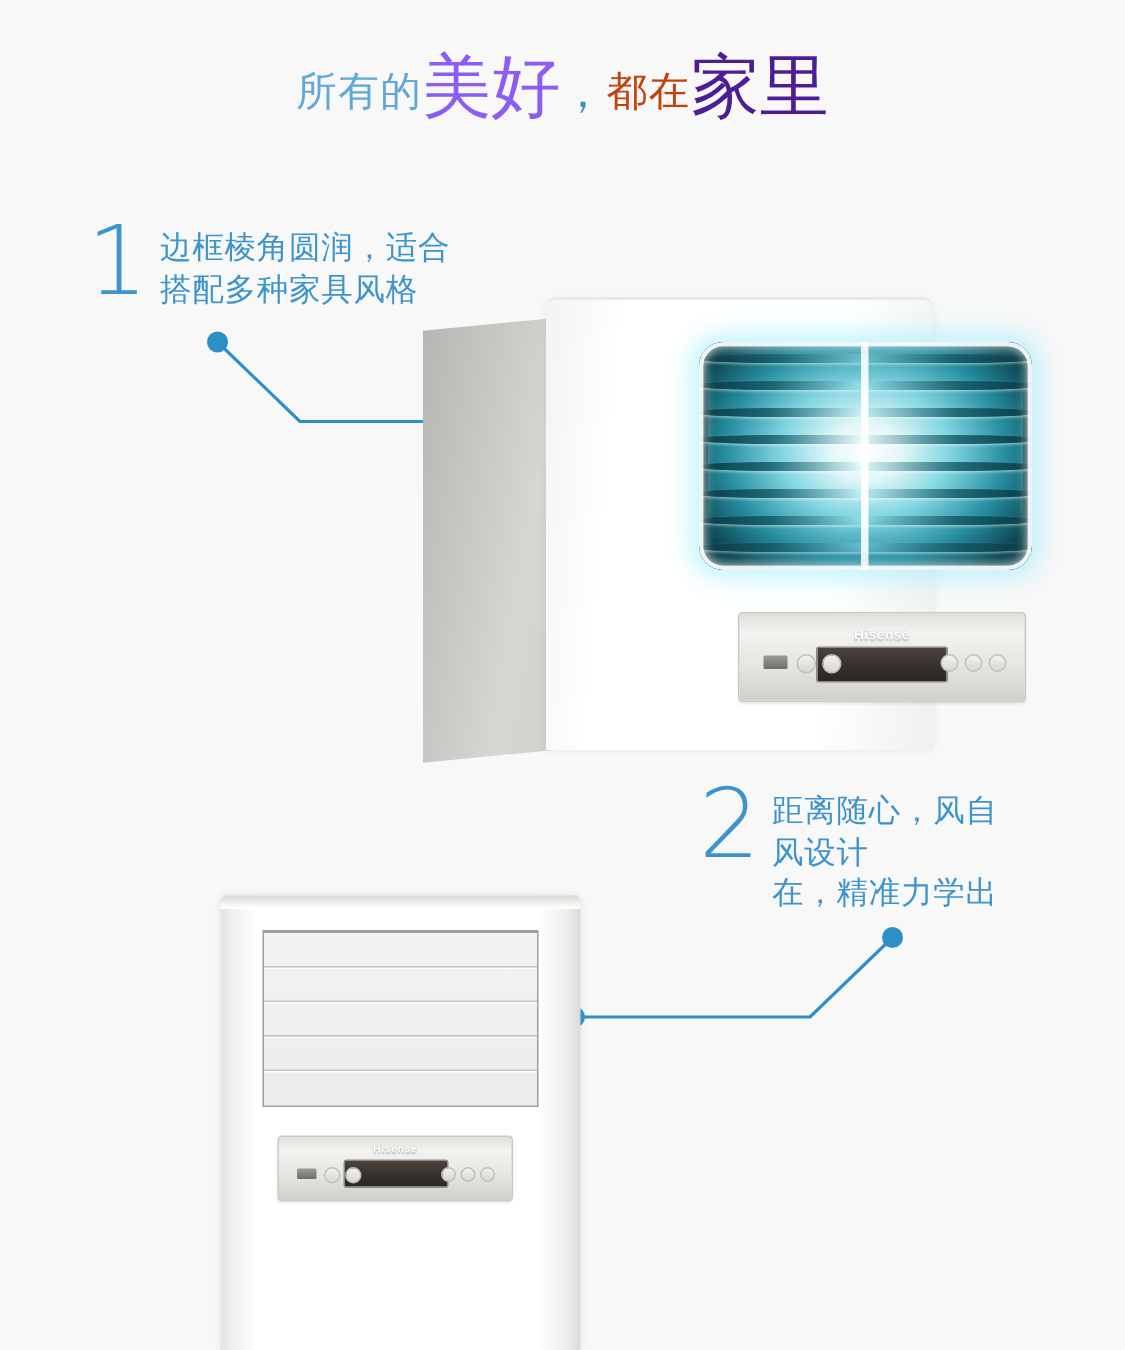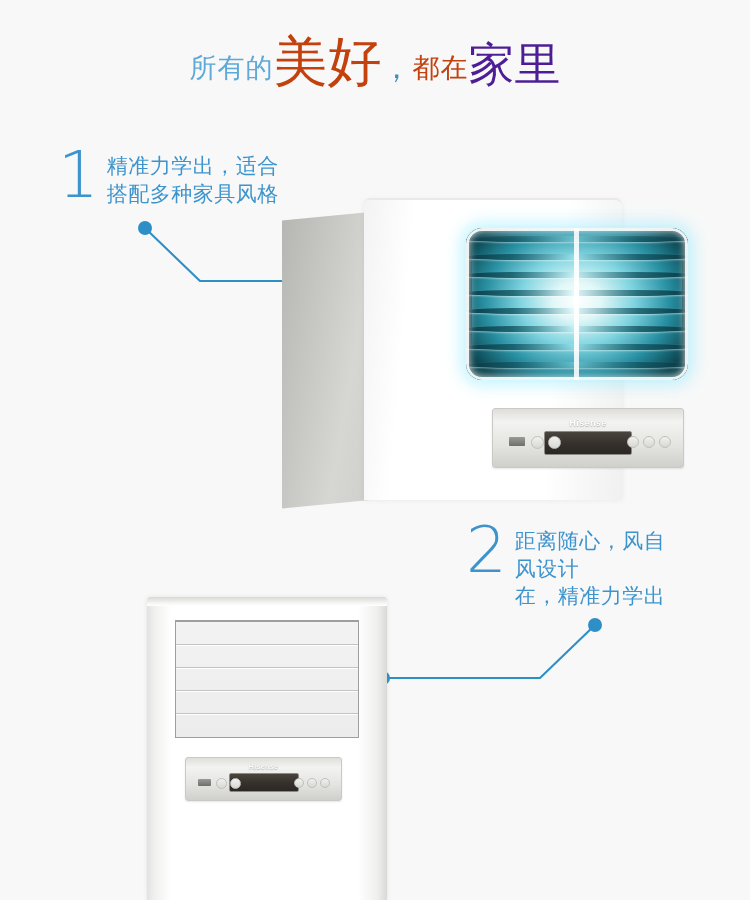--- a/index.html
+++ b/index.html
@@ -38,22 +38,22 @@
     letter-spacing: 1px;
   }
   .hl-small-a {
     font-size: 27px;
     color: #5fa8d8;
     font-weight: 400;
     position: relative;
     top: -3px;
   }
   .hl-big-a {
-    font-size: 54px;
-    color: #c2410c;
+    font-size: 46px;
+    color: #8b5cf6;
     font-weight: 500;
     letter-spacing: 0px;
   }
   .hl-comma {
     font-size: 30px;
     color: #3f8fc6;
     position: relative;
     top: -2px;
   }
   .hl-small-b {
@@ -323,21 +323,21 @@
     <circle cx="370" cy="281" r="7" fill="#2e8fc7"></circle>
 
     <polyline points="595,625 540,678 383,678" fill="none" stroke="#2e8fc7" stroke-width="2.1" stroke-linecap="round" stroke-linejoin="round"></polyline>
     <circle cx="595" cy="625" r="7" fill="#2e8fc7"></circle>
     <circle cx="383" cy="678" r="7" fill="#2e8fc7"></circle>
   </svg>
 
   <div class="callout" id="callout-1">
     <div class="callout-num">1</div>
     <div class="callout-text">
-      <div>精准力学出，适合</div>
+      <div>边框棱角圆润，适合</div>
       <div>搭配多种家具风格</div>
     </div>
   </div>
 
   <div class="callout" id="callout-2">
     <div class="callout-num">2</div>
     <div class="callout-text">
       <div>距离随心，风自</div>
       <div>风设计</div>
       <div>在，精准力学出</div>

